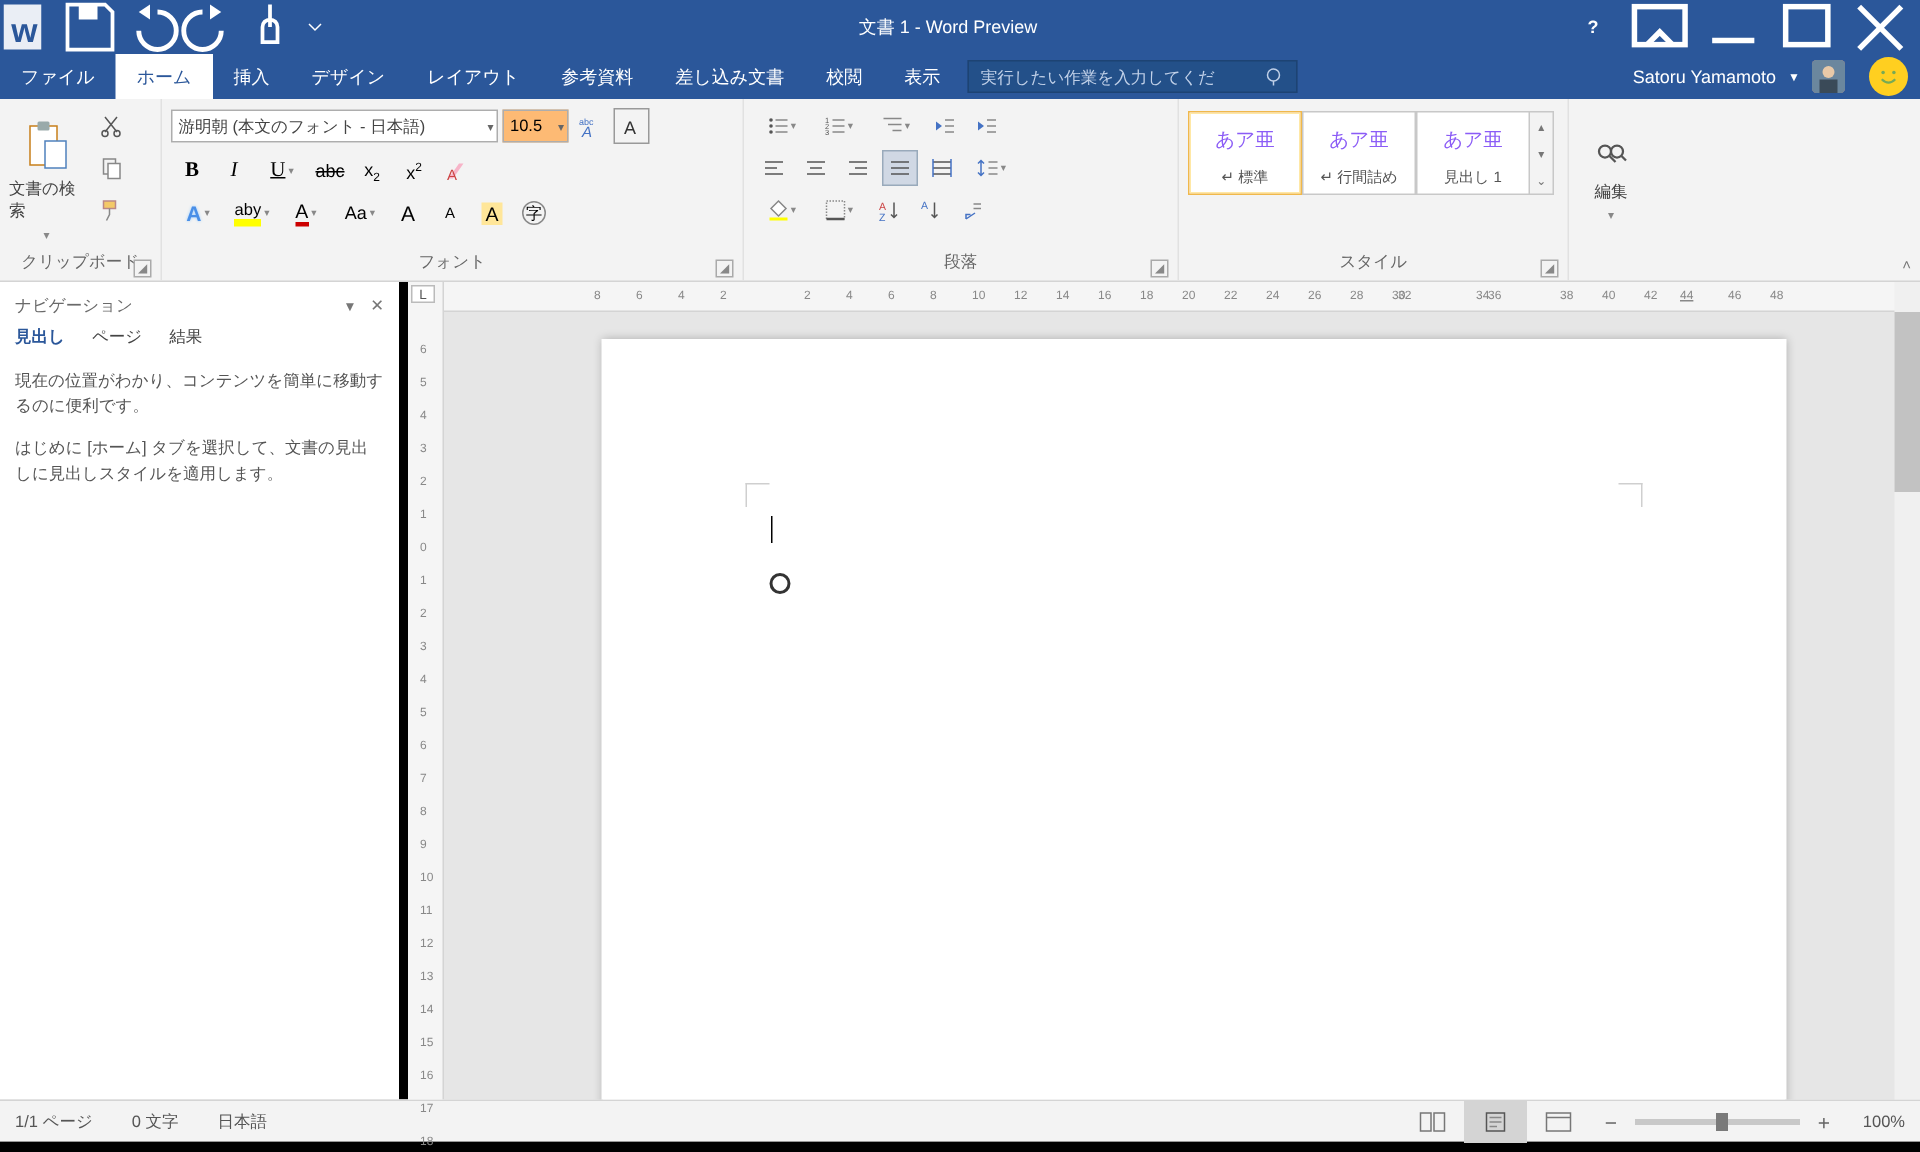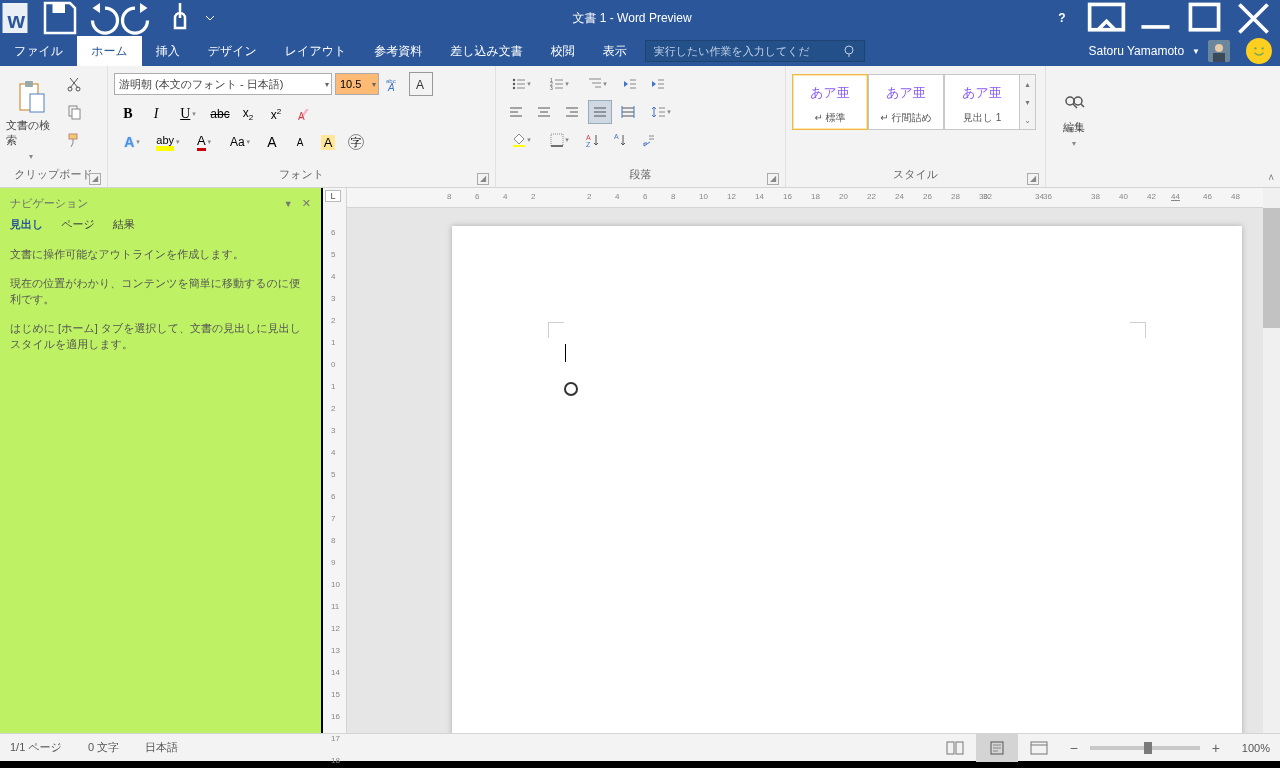--- a/index.html
+++ b/index.html
@@ -44,21 +44,21 @@
 .styleitem { width:76px; height:56px; border:1px solid #c8c8c8; background:#fff; display:flex; flex-direction:column; align-items:center; justify-content:flex-end; font-size:10px; color:#555; padding-bottom:4px; }
 .styleitem.first { border:1px solid #f0b84c; box-shadow:inset 0 0 0 1px #ffe8a6; }
 .styleitem .sample { flex:1; display:flex; align-items:center; font-size:13px; font-family:"Yu Mincho","MS Mincho",serif; color:#8b5cf6; }
 .stylegrid { display:flex; gap:0; }
 .stylecontrol { width:16px; display:flex; flex-direction:column; border:1px solid #c8c8c8; border-left:none; }
 .stylecontrol div { flex:1; display:flex;align-items:center;justify-content:center; font-size:8px; color:#777; }
 .collapse { position:absolute; right:6px; bottom:4px; font-size:10px; color:#777; }
 
 
 .content { flex:1; display:flex; min-height:0; }
-.navpane { width:323px; background:#bef264; border-right:2px solid #000000; padding:8px 10px; font-size:11px; color:#444; }
+.navpane { width:272px; background:#ffffff; border-right:6px solid #000000; padding:8px 10px; font-size:11px; color:#444; }
 .navpane h3 { color:#6a6a6a; font-weight:normal; font-size:11px; margin-bottom:6px; display:flex; justify-content:space-between; align-items:center;}
 .searchbox { height:24px; border:1px solid #adadad; background:#fff; display:flex; align-items:center; padding:0 4px; color:#888; font-size:11px; margin-bottom:10px; position:relative;}
 .searchbox .mag { margin-left:auto; }
 .navtabs { display:flex; gap:18px; margin-bottom:14px; font-size:11px; }
 .navtabs span.active { color:#2b579a; font-weight:bold; }
 .navhelp p { font-size:11px; line-height:1.5; margin-bottom:12px; color:#555; }
 
 
 .docarea { flex:1; background:#e6e6e6; display:flex; position:relative; }
 .vruler { width:24px; background:#f5f5f5; border-right:1px solid #d4d4d4; position:relative; font-size:8px; color:#888; }
@@ -503,21 +503,20 @@
           <span style="font-size:9px;color:#777;margin-right:6px;">▼</span>
           <span style="font-size:11px;color:#777;">✕</span>
         </span>
       </h3>
       <div class="navtabs">
         <span class="active">見出し</span>
         <span>ページ</span>
         <span>結果</span>
       </div>
       <div class="navhelp">
-        <p>文書に操作可能なアウトラインを作成します。</p>
         <p>現在の位置がわかり、コンテンツを簡単に移動するのに便利です。</p>
         <p>はじめに [ホーム] タブを選択して、文書の見出しに見出しスタイルを適用します。</p>
       </div>
     </div>
 
     <div class="docarea">
       <div class="vruler">
         <div class="tabstop">L</div>
       <div style="position: absolute; left: 8px; top: 40px; font-size: 8px; color: rgb(136, 136, 136);">6</div>
           <div style="position: absolute; left: 8px; top: 62px; font-size: 8px; color: rgb(136, 136, 136);">5</div>

